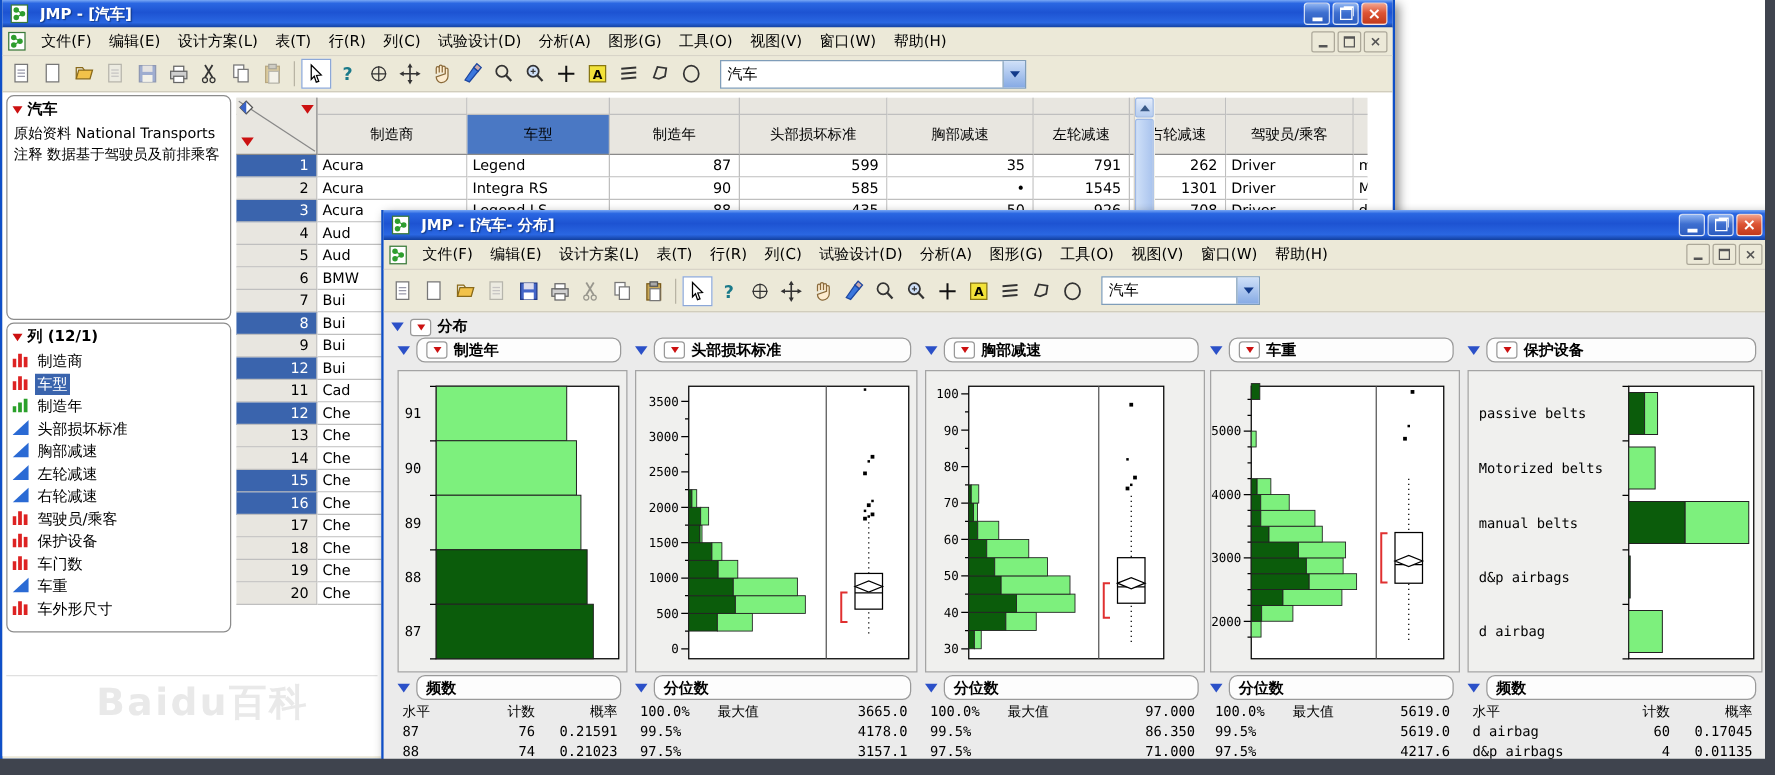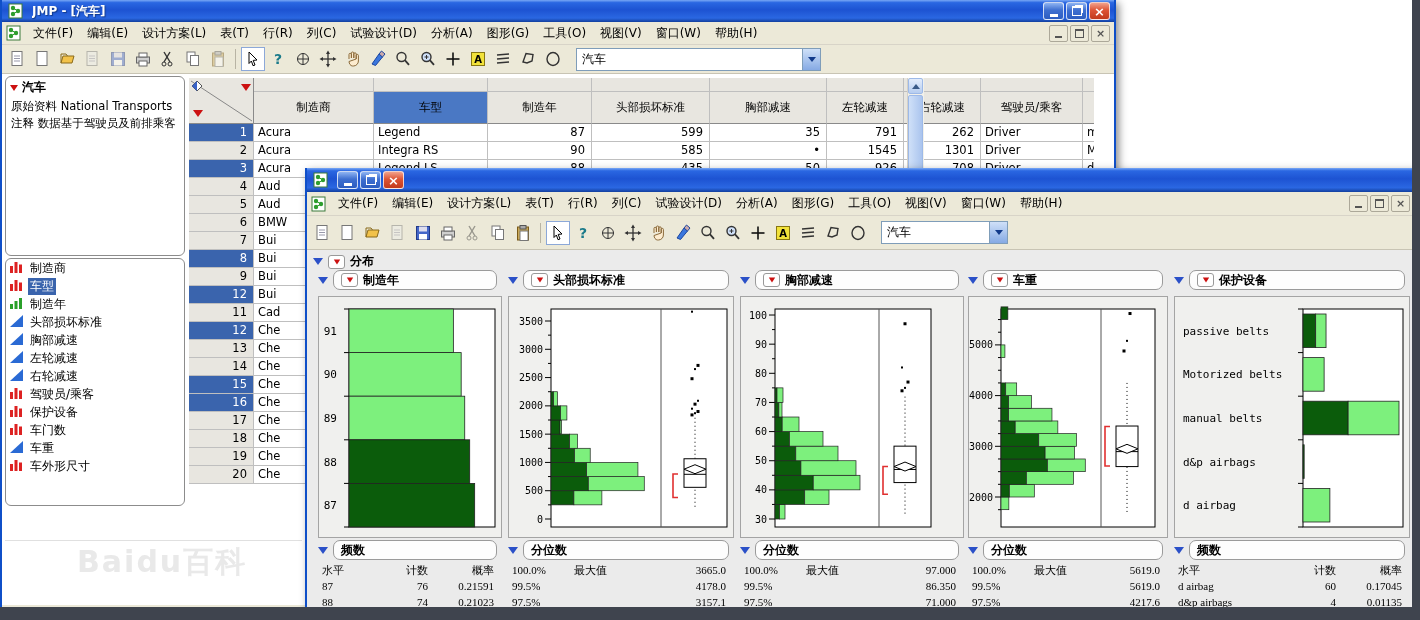--- a/index.html
+++ b/index.html
@@ -101,21 +101,21 @@
              letter-spacing:2px;user-select:none;}
 
   
   .report{position:relative;background:#ebebeb;overflow:hidden;}
   .outline-row{position:absolute;display:flex;align-items:center;gap:5px;}
   .blue-tri{width:0;height:0;border-left:5px solid transparent;border-right:5px solid transparent;border-top:7px solid #2b50c8;}
   .hdr-box{display:flex;align-items:center;gap:5px;background:#fdfdfd;border:1px solid #9a9a9a;
            border-radius:7px;padding:1px 7px;font-weight:bold;height:16px;}
   .chart-frame{position:absolute;background:#f0f0ee;border:1px solid #a4a4a4;}
   .stat-table{position:absolute;font-family:"DejaVu Sans Mono","DejaVu Sans",monospace;font-size:11px;}
-  .stat-row{display:grid;height:16px;line-height:16px;white-space:nowrap;font-family:Liberation Serif, serif;}
+  .stat-row{display:grid;height:16px;line-height:16px;white-space:nowrap;}
   .stat-row span{overflow:hidden;}
   .sr-l{text-align:left;} .sr-r{text-align:right;}
 </style>
 </head>
 <body>
 
 <div class="desktop">
   <div id="strip-right" class="strip"></div>
 
   <div class="window bg-win" style="left:0;top:0;width:1112px;height:607px;">
@@ -333,20 +333,24 @@
       <div class="panel-box" style="left:3px;top:2px;width:178px;height:178px;">
         <div class="pb-head">
           <span class="red-tri"></span>
           <span>汽车</span>
         </div>
         <div class="info-line">原始资料 National Transports</div>
         <div class="info-line">注释 数据基于驾驶员及前排乘客</div>
       </div>
 
       <div class="panel-box" style="left:3px;top:184px;width:178px;height:246px;">
+        <div class="pb-head">
+          <span class="red-tri"></span>
+          <span>列 (12/1)</span>
+        </div>
         <div id="col-list">
             <div class="col-item">
               <span><svg class="ic-colrole" viewBox="0 0 13 12">
                   <rect x="0" y="5" width="3" height="7" fill="#d22"></rect>
                   <rect x="4.5" y="1" width="3" height="11" fill="#d22"></rect>
                   <rect x="9" y="3.5" width="3" height="8.5" fill="#d22"></rect>
                 </svg></span>
               <span class="lbl">制造商</span>
             </div>
             <div class="col-item sel">
@@ -718,20 +722,21 @@
   <div class="window fg-win" style="left:305px;top:168px;width:1107px;height:444px;z-index:10;">
     <div class="titlebar">
       <span class="menu-appicon" id="fg-appicon"><svg width="18" height="16" viewBox="0 0 18 16">
  <rect x="1" y="1" width="13" height="14" fill="#fff" stroke="#3a7a3a"></rect>
  <circle cx="5" cy="5" r="2.2" fill="#2e9e2e"></circle>
             <circle cx="10" cy="8" r="2.2" fill="#2e9e2e"></circle>
  <circle cx="5" cy="11" r="2.2" fill="#2e9e2e"></circle>
  <line x1="5" y1="5" x2="10" y2="8" stroke="#2e9e2e"></line>
             <line x1="5" y1="11" x2="10" y2="8" stroke="#2e9e2e"></line>
 </svg></span>
+      <span class="title-text">JMP - [汽车- 分布]</span>
       <span class="win-btns">
         <span class="wbtn">
             <span class="g-min"></span>
           </span>
         <span class="wbtn">
             <span class="g-rest"></span>
           </span>
         <span class="wbtn close">
             <span class="g-close">×</span>
           </span>

